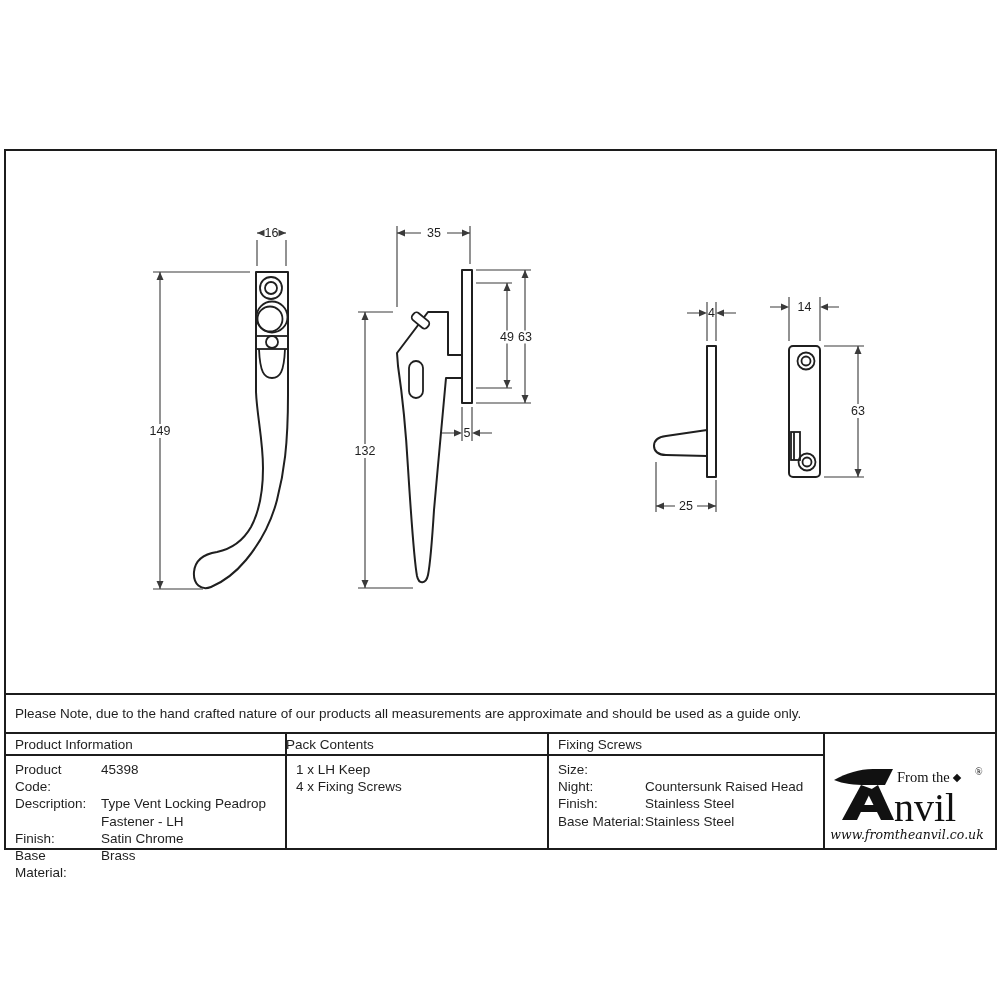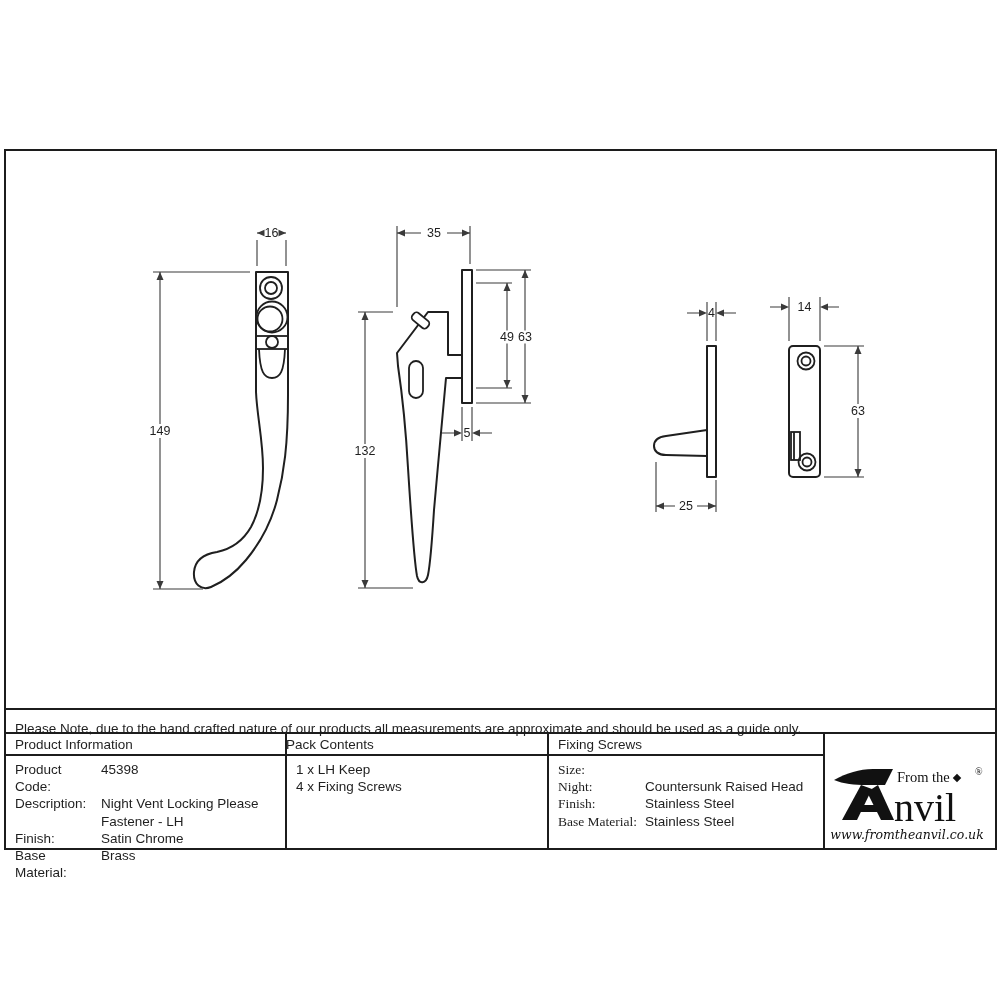--- a/index.html
+++ b/index.html
@@ -6,33 +6,33 @@
   body{width:1000px;height:1000px;position:relative;font-family:"Liberation Sans","DejaVu Sans",sans-serif;color:#1f1f1f;overflow:hidden;}
   .sheet{position:absolute;left:4px;top:149px;width:989px;height:697px;border:2px solid #1c1c1c;background:#fff;}
   .drawing-svg{position:absolute;left:0;top:0;width:1000px;height:1000px;pointer-events:none;}
   .outline{fill:#ffffff;stroke:#1f1f1f;stroke-width:2;stroke-linejoin:round;}
   .detail{fill:none;stroke:#1f1f1f;stroke-width:1.8;}
   .detail-f{fill:#ffffff;stroke:#1f1f1f;stroke-width:1.8;}
   .dim{stroke:#3a3a3a;stroke-width:1.1;fill:none;}
   .arr{fill:#3a3a3a;stroke:none;}
   .dimbg{fill:#ffffff;stroke:none;}
   .dimtext{font-family:"Liberation Sans","DejaVu Sans",sans-serif;font-size:12.5px;fill:#1f1f1f;text-anchor:middle;dominant-baseline:central;}
-  .note-row{position:absolute;left:0;right:0;top:542px;height:37px;border-top:2px solid #1c1c1c;margin-top:15px;}
+  .note-row{position:absolute;left:0;right:0;top:542px;height:37px;border-top:2px solid #1c1c1c;}
   .note-text{position:absolute;left:9px;top:0;right:8px;line-height:37px;font-size:13.5px;}
   .ptable{position:absolute;left:0;right:0;top:581px;bottom:0;border-top:2px solid #1c1c1c;}
   .vline{position:absolute;top:0;bottom:0;width:2px;background:#1c1c1c;}
   .v1{left:279px}.v2{left:541px}.v3{left:817px}
   .hdr-underline{position:absolute;top:20px;left:0;width:817px;height:2px;background:#1c1c1c;}
   .hdr{position:absolute;top:0;height:28px;line-height:21px;font-size:13.5px;}
   .h1{left:9px}.h2{left:280px}.h3{left:552px}
   .colbody{position:absolute;top:27px;font-size:13.5px;line-height:17.2px;}
   .b1{left:9px;width:265px}.b2{left:290px;width:245px}.b3{left:552px;width:260px}
   .kv{display:flex;}
   .kv .k{flex:0 0 86px;}
-  .b3 .kv .k{flex:0 0 87px;font-family:Liberation Serif, serif;}
+  .b3 .kv .k{flex:0 0 87px;}
   .logo-cell{position:absolute;left:819px;top:22px;right:0;bottom:0;display:flex;align-items:center;justify-content:center;}
 </style>
 </head>
 <body>
 
 <div class="sheet">
 
   <div class="note-row">
     <div class="note-text">Please Note, due to the hand crafted nature of our products all measurements are approximate and should be used as a guide only.</div>
   </div>
@@ -47,21 +47,21 @@
     <div class="hdr h2">Pack Contents</div>
     <div class="hdr h3">Fixing Screws</div>
 
     <div class="colbody b1">
       <div class="kv">
         <span class="k">Product Code:</span>
         <span class="v">45398</span>
       </div>
       <div class="kv">
         <span class="k">Description:</span>
-        <span class="v">Night Vent Locking Please</span>
+        <span class="v">Type Vent Locking Peadrop</span>
       </div>
       <div class="kv">
         <span class="k"></span>
         <span class="v">Fastener - LH</span>
       </div>
       <div class="kv">
         <span class="k">Finish:</span>
         <span class="v">Satin Chrome</span>
       </div>
       <div class="kv">

